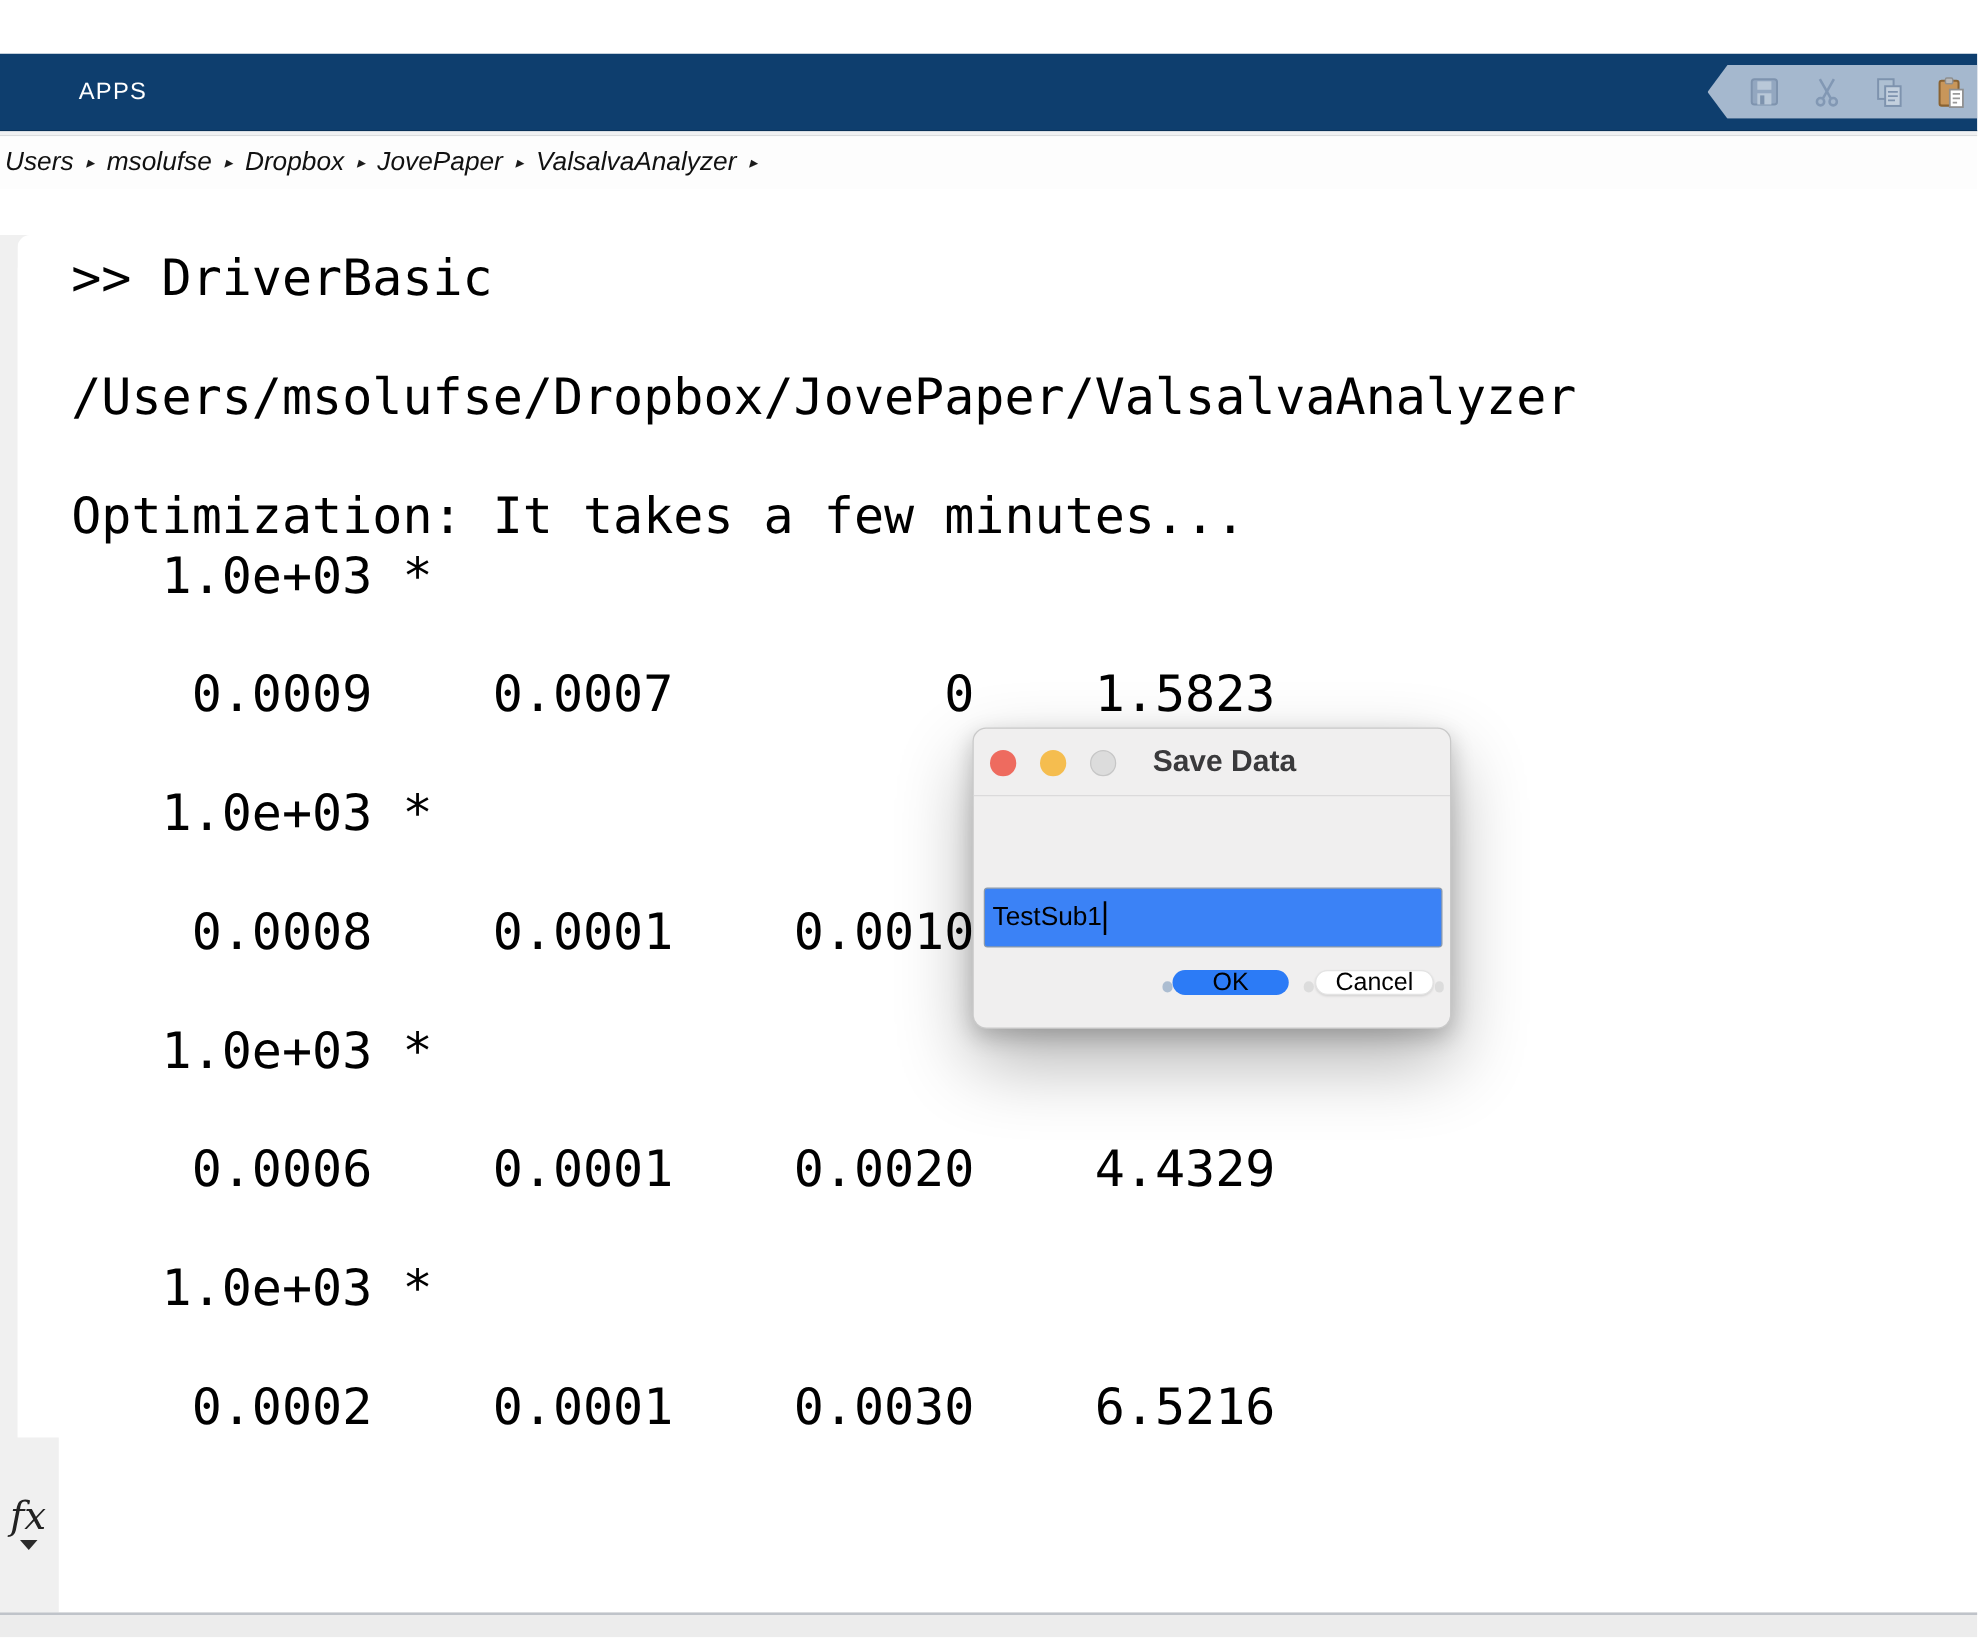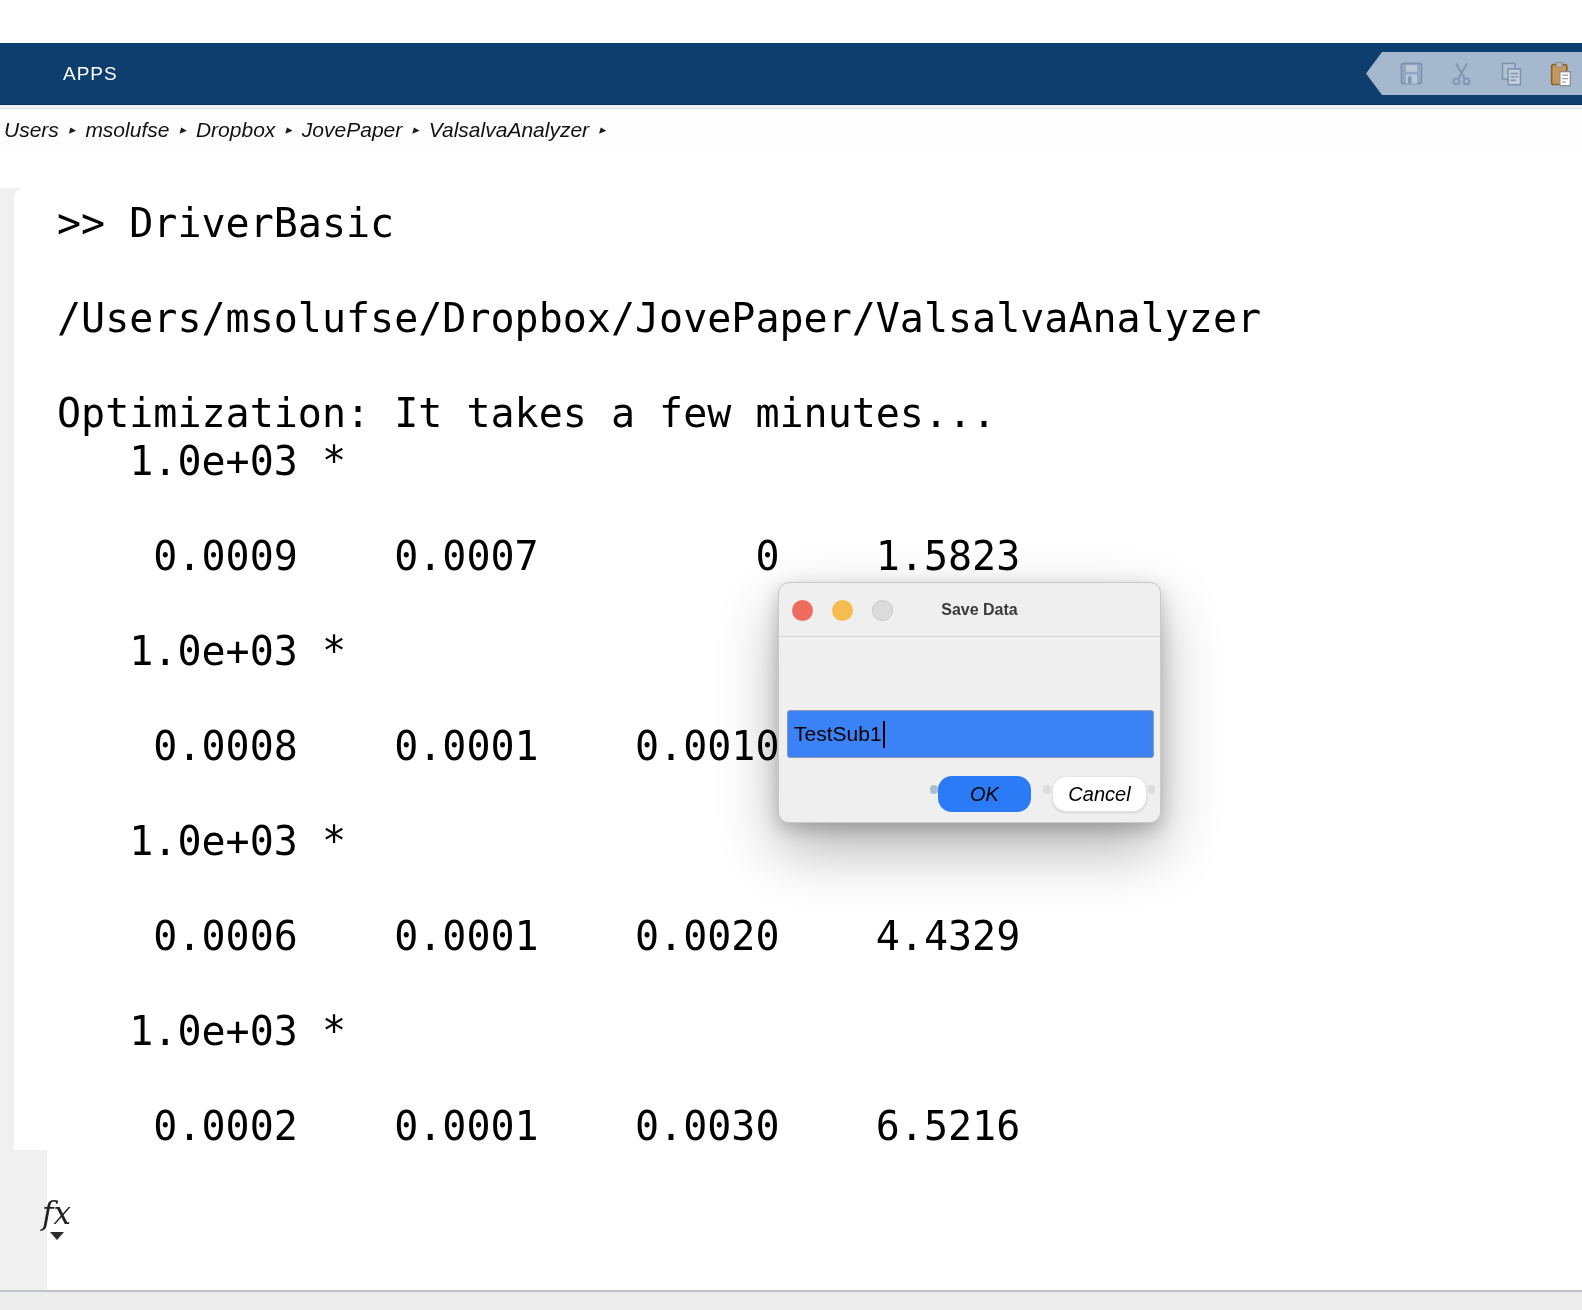--- a/index.html
+++ b/index.html
@@ -33,47 +33,47 @@
   .cw-header { position:absolute; left:0; top:151px; width:1582px; height:37px; background:#F2F1F2;
     border-top:1px solid #D8D8D8; border-bottom:1px solid #D6D6D6;
     display:flex; align-items:center; padding-left:6px;
     font-size:26px; letter-spacing:0.3px; color:#4A4A4E; }
 
   
   .cw-corner { position:absolute; left:0; top:188px; width:47px; height:26px; background:#F0F0F0; }
   .cw-gutter { position:absolute; left:0; top:188px; width:14px; height:1102px; background:#F0F0F0; }
   .cw-white  { position:absolute; left:14px; top:188px; width:1568px; height:1102px; background:#FFFFFF; border-radius:10px 0 0 0; }
   .fx-block  { position:absolute; left:0; top:1150px; width:47px; height:140px; background:#F0F0F0; }
-  .fx-btn { position:absolute; left:8px; top:1196px; width:36px; height:56px; cursor:pointer;margin-left:34px; }
+  .fx-btn { position:absolute; left:8px; top:1196px; width:36px; height:56px; cursor:pointer; }
   .fx-glyph { font-family:"DejaVu Serif", serif; font-style:italic; font-size:31px; color:#222; line-height:34px; }
   .fx-caret { width:0; height:0; border-left:7px solid transparent; border-right:7px solid transparent;
     border-top:8px solid #2b2b2b; margin:2px 0 0 8px; }
 
   pre.console { position:absolute; left:57px; top:200px; z-index:1;
     font-family:"DejaVu Sans Mono", monospace; font-size:40px; line-height:47.5px; color:#000; }
 
   
   .dialog { position:absolute; left:778px; top:582px; width:383px; height:241px; z-index:5;
     background:#F0EFEF; border-radius:11px; border:1px solid #C9C9C9;
     box-shadow:0 26px 60px rgba(0,0,0,0.30), 0 6px 18px rgba(0,0,0,0.20); }
   .dlg-titlebar { position:absolute; left:0; top:0; width:100%; height:54px; border-bottom:1px solid #DBDADB; cursor:default; }
   .tl { position:absolute; top:16.5px; width:21px; height:21px; border-radius:50%; }
   .tl.red    { left:13px;  background:#EE6B5F; }
   .tl.yellow { left:53px;  background:#F5BD4F; }
   .tl.gray   { left:93px;  background:#DCDCDC; border:1px solid #C6C6C6; }
   .dlg-title { position:absolute; left:0; top:0; width:100%; height:54px; line-height:54px; text-align:center;
-    text-indent:20px; font-size:16px; font-weight:bold; color:#3A3A3C; }
+    text-indent:20px; font-size:24px; font-weight:bold; color:#3A3A3C; }
   .dlg-prompt { position:absolute; left:8px; top:78px; width:340px; font-size:19.5px; line-height:23.5px; color:#1A1A1C; }
   .dlg-input { position:absolute; left:8px; top:127px; width:367px; height:48px; background:#3b82f6;
     border:1.5px solid #8A99AB; border-radius:3px; display:flex; align-items:center; padding-left:6px;
     font-size:21px; color:#000; cursor:text; }
   .dlg-input .caret { display:inline-block; width:2px; height:27px; background:#000; margin-left:1px; }
-  .dlg-btn { position:absolute; top:193px; height:36px; border-radius:14px; font-size:20px;
+  .dlg-btn { position:absolute; top:193px; height:20px; border-radius:14px; font-size:20px;
     display:flex; align-items:center; justify-content:center; cursor:pointer;
-    font-family:"Liberation Sans", sans-serif; color:#000;font-style:italic; }
+    font-family:"Liberation Sans", sans-serif; color:#000; }
   .btn-ok { left:159px; width:93px; background:#2C7BF6; }
   .btn-cancel { left:273px; width:95px; background:#FFFFFF; border:1px solid #E3E3E3;
     box-shadow:0 1px 2px rgba(0,0,0,0.12); }
   .halo-dash { position:absolute; top:202px; height:9px; border-radius:4px; }
   .dash1 { left:151px; width:8px; background:#ACBDD1; }
   .dash2 { left:264px; width:8px; background:#DCDCDC; }
   .dash3 { left:369px; width:7px; background:#DCDCDC; }
 
   
   .footer { position:absolute; left:0; top:1290px; width:1582px; height:20px; background:#ECECEC; border-top:2px solid #BFC3C9; }

